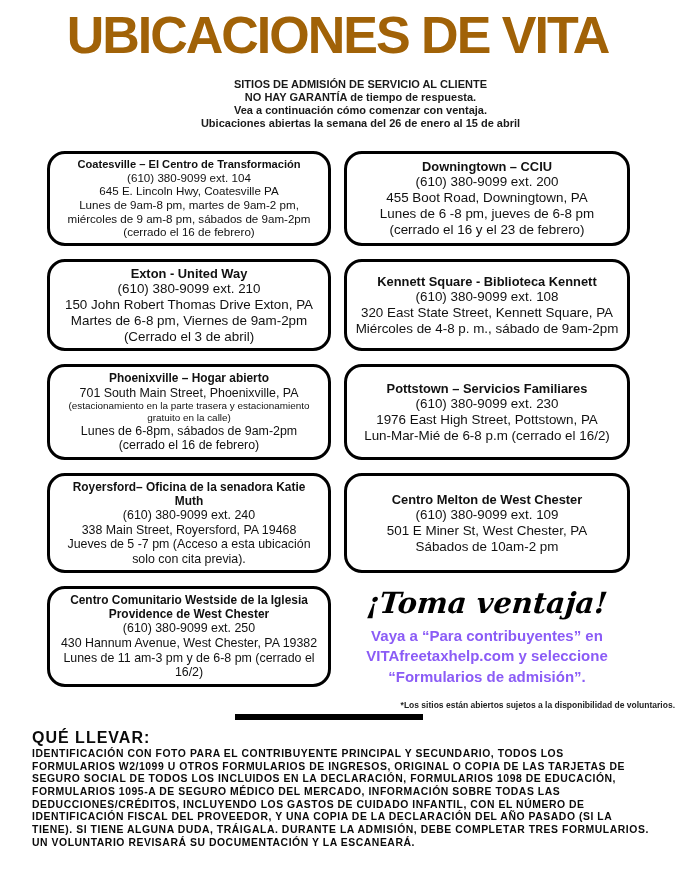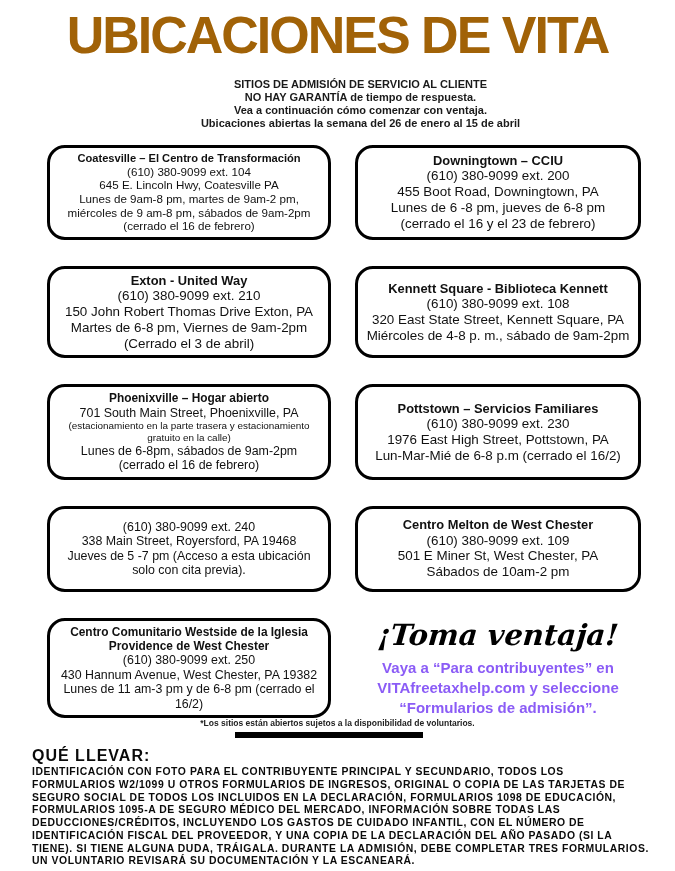--- a/index.html
+++ b/index.html
@@ -22,22 +22,23 @@
     text-align:center; font-weight:bold;
     font-size:11px; line-height:1.2;
     margin-top:12px; color:#1a1a1a;padding-left:46px;
   }
 
   
   .grid {
     display:grid;
     grid-template-columns:284px 286px;
     column-gap:24px; row-gap:26px;
-    margin:14px 0 0 47px;
+    margin:20px 0 0 47px;
     grid-auto-rows:minmax(86px,auto);
+    gap:13px;
   }
   .loc-box {
     border:3px solid #000;
     border-radius:18px;
     background:#fff;
     display:flex; flex-direction:column; justify-content:center;
     text-align:center;
     padding:4px 7px; box-sizing:border-box;
     line-height:1.18;
   }
@@ -56,22 +57,22 @@
     font-family:"DejaVu Serif", serif;
     font-style:italic; font-weight:bold;
     font-size:29px; line-height:1.2;
     transform:skewX(-5deg);
     margin-bottom:5px; color:#000;
   }
   .cta-line { font-weight:bold; font-size:15px; line-height:1.35; color:#8b5cf6; }
 
   
   .footnote {
-    text-align:center; font-weight:bold;
-    font-size:8.5px; color:#222;
+    text-align:right; font-weight:bold;
+    font-size:8.5px; margin-top:13px; color:#222;
   }
   .divider-bar {
     width:188px; height:6px; background:#000;
     margin:4px auto 0; position:relative; left:-9px;
   }
 
   
   .bring { margin:8px 26px 0 32px; }
   .bring-head {
     font-weight:bold; font-size:16px; letter-spacing:1px;
@@ -131,20 +132,21 @@
         <div class="loc-line fine">(estacionamiento en la parte trasera y estacionamiento gratuito en la calle)</div>
         <div class="loc-line">Lunes de 6-8pm, sábados de 9am-2pm (cerrado el 16 de febrero)</div>
       </div>
       <div class="loc-box v-lg">
         <div class="loc-title">Pottstown – Servicios Familiares</div>
         <div class="loc-line">(610) 380-9099 ext. 230</div>
         <div class="loc-line">1976 East High Street, Pottstown, PA</div>
         <div class="loc-line">Lun-Mar-Mié de 6-8 p.m (cerrado el 16/2)</div>
       </div>
       <div class="loc-box v-md">
+        <div class="loc-title">Royersford– Oficina de la senadora Katie Muth</div>
         <div class="loc-line">(610) 380-9099 ext. 240</div>
         <div class="loc-line">338 Main Street, Royersford, PA 19468</div>
         <div class="loc-line">Jueves de 5 -7 pm (Acceso a esta ubicación solo con cita previa).</div>
       </div>
       <div class="loc-box v-lg">
         <div class="loc-title">Centro Melton de West Chester</div>
         <div class="loc-line">(610) 380-9099 ext. 109</div>
         <div class="loc-line">501 E Miner St, West Chester, PA</div>
         <div class="loc-line">Sábados de 10am-2 pm</div>
       </div>

